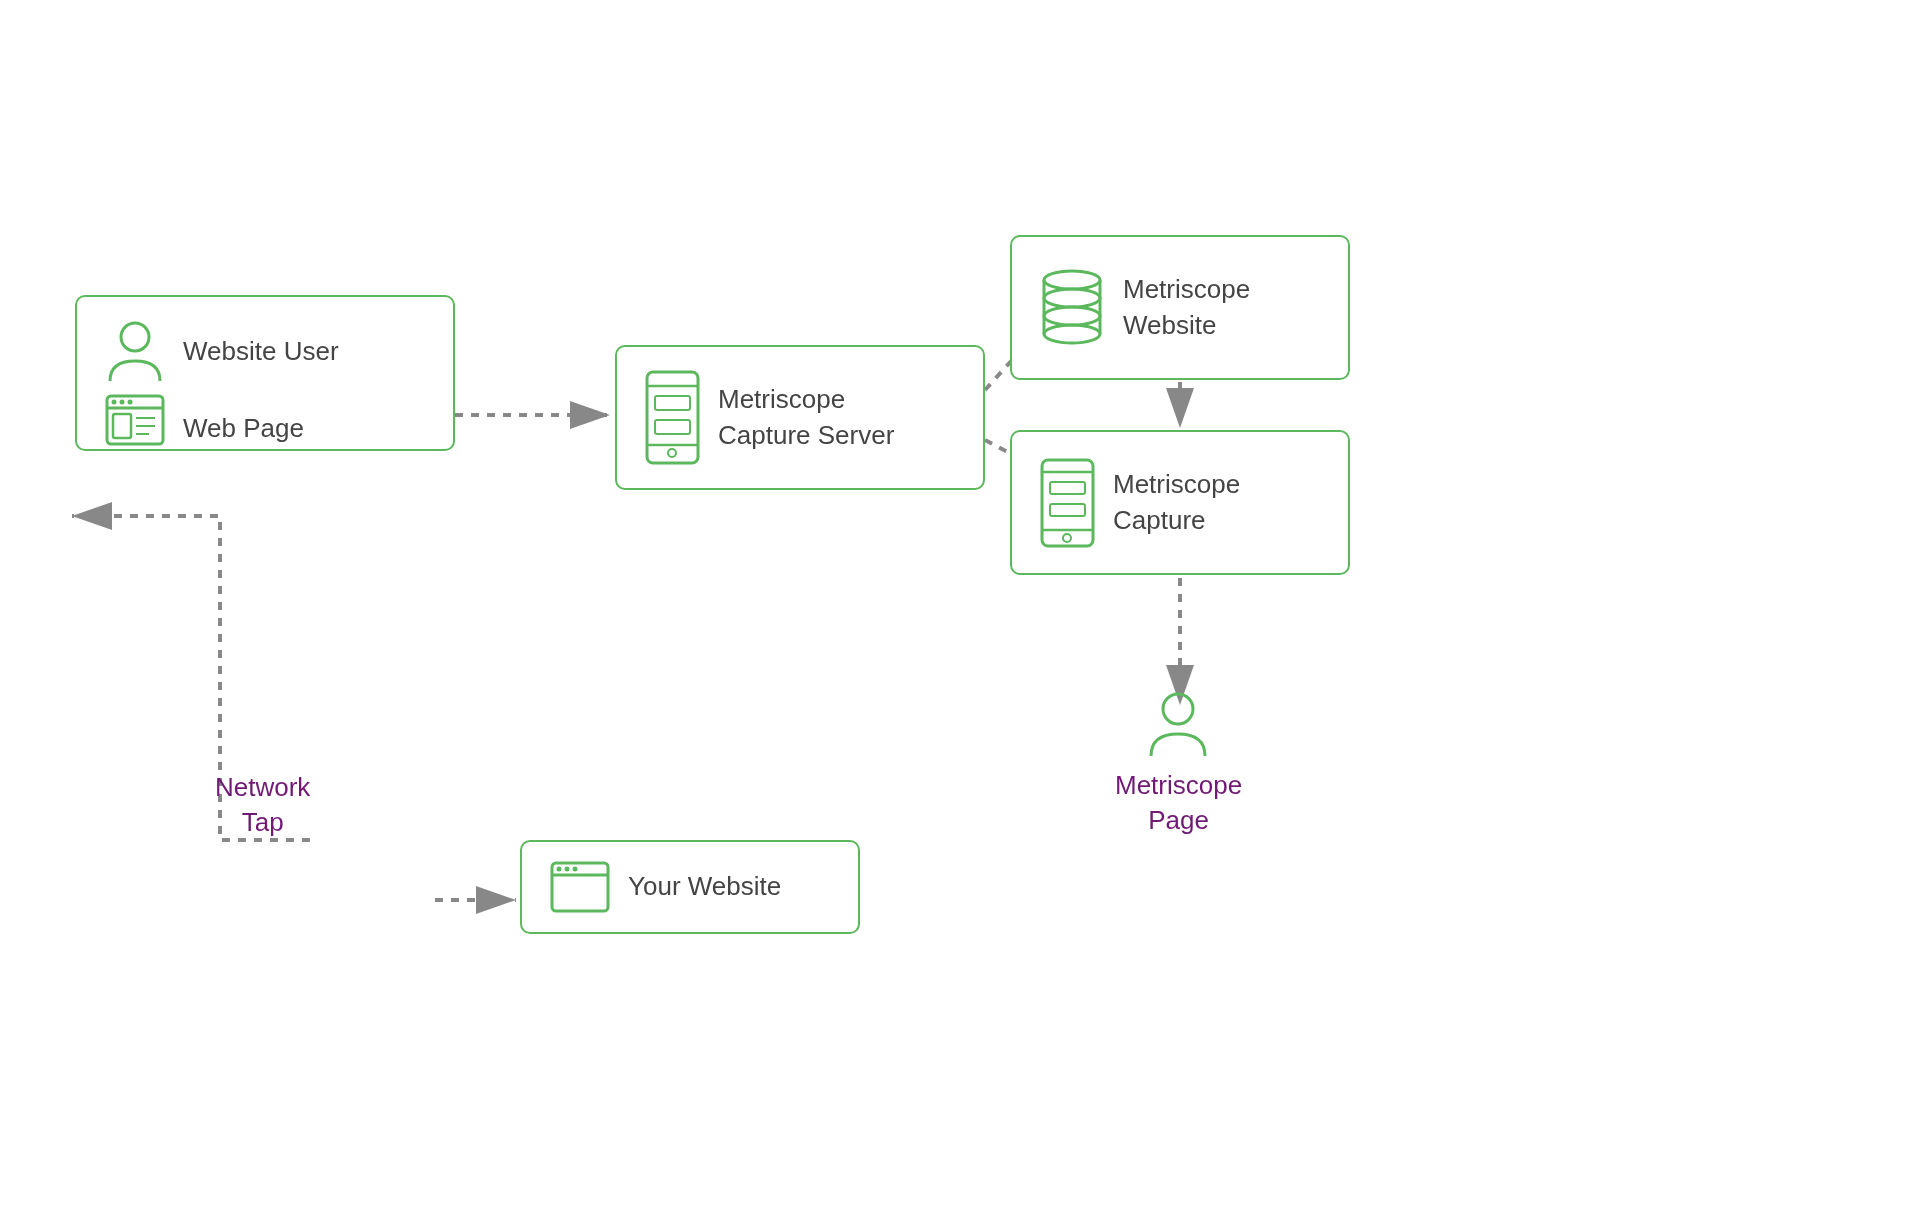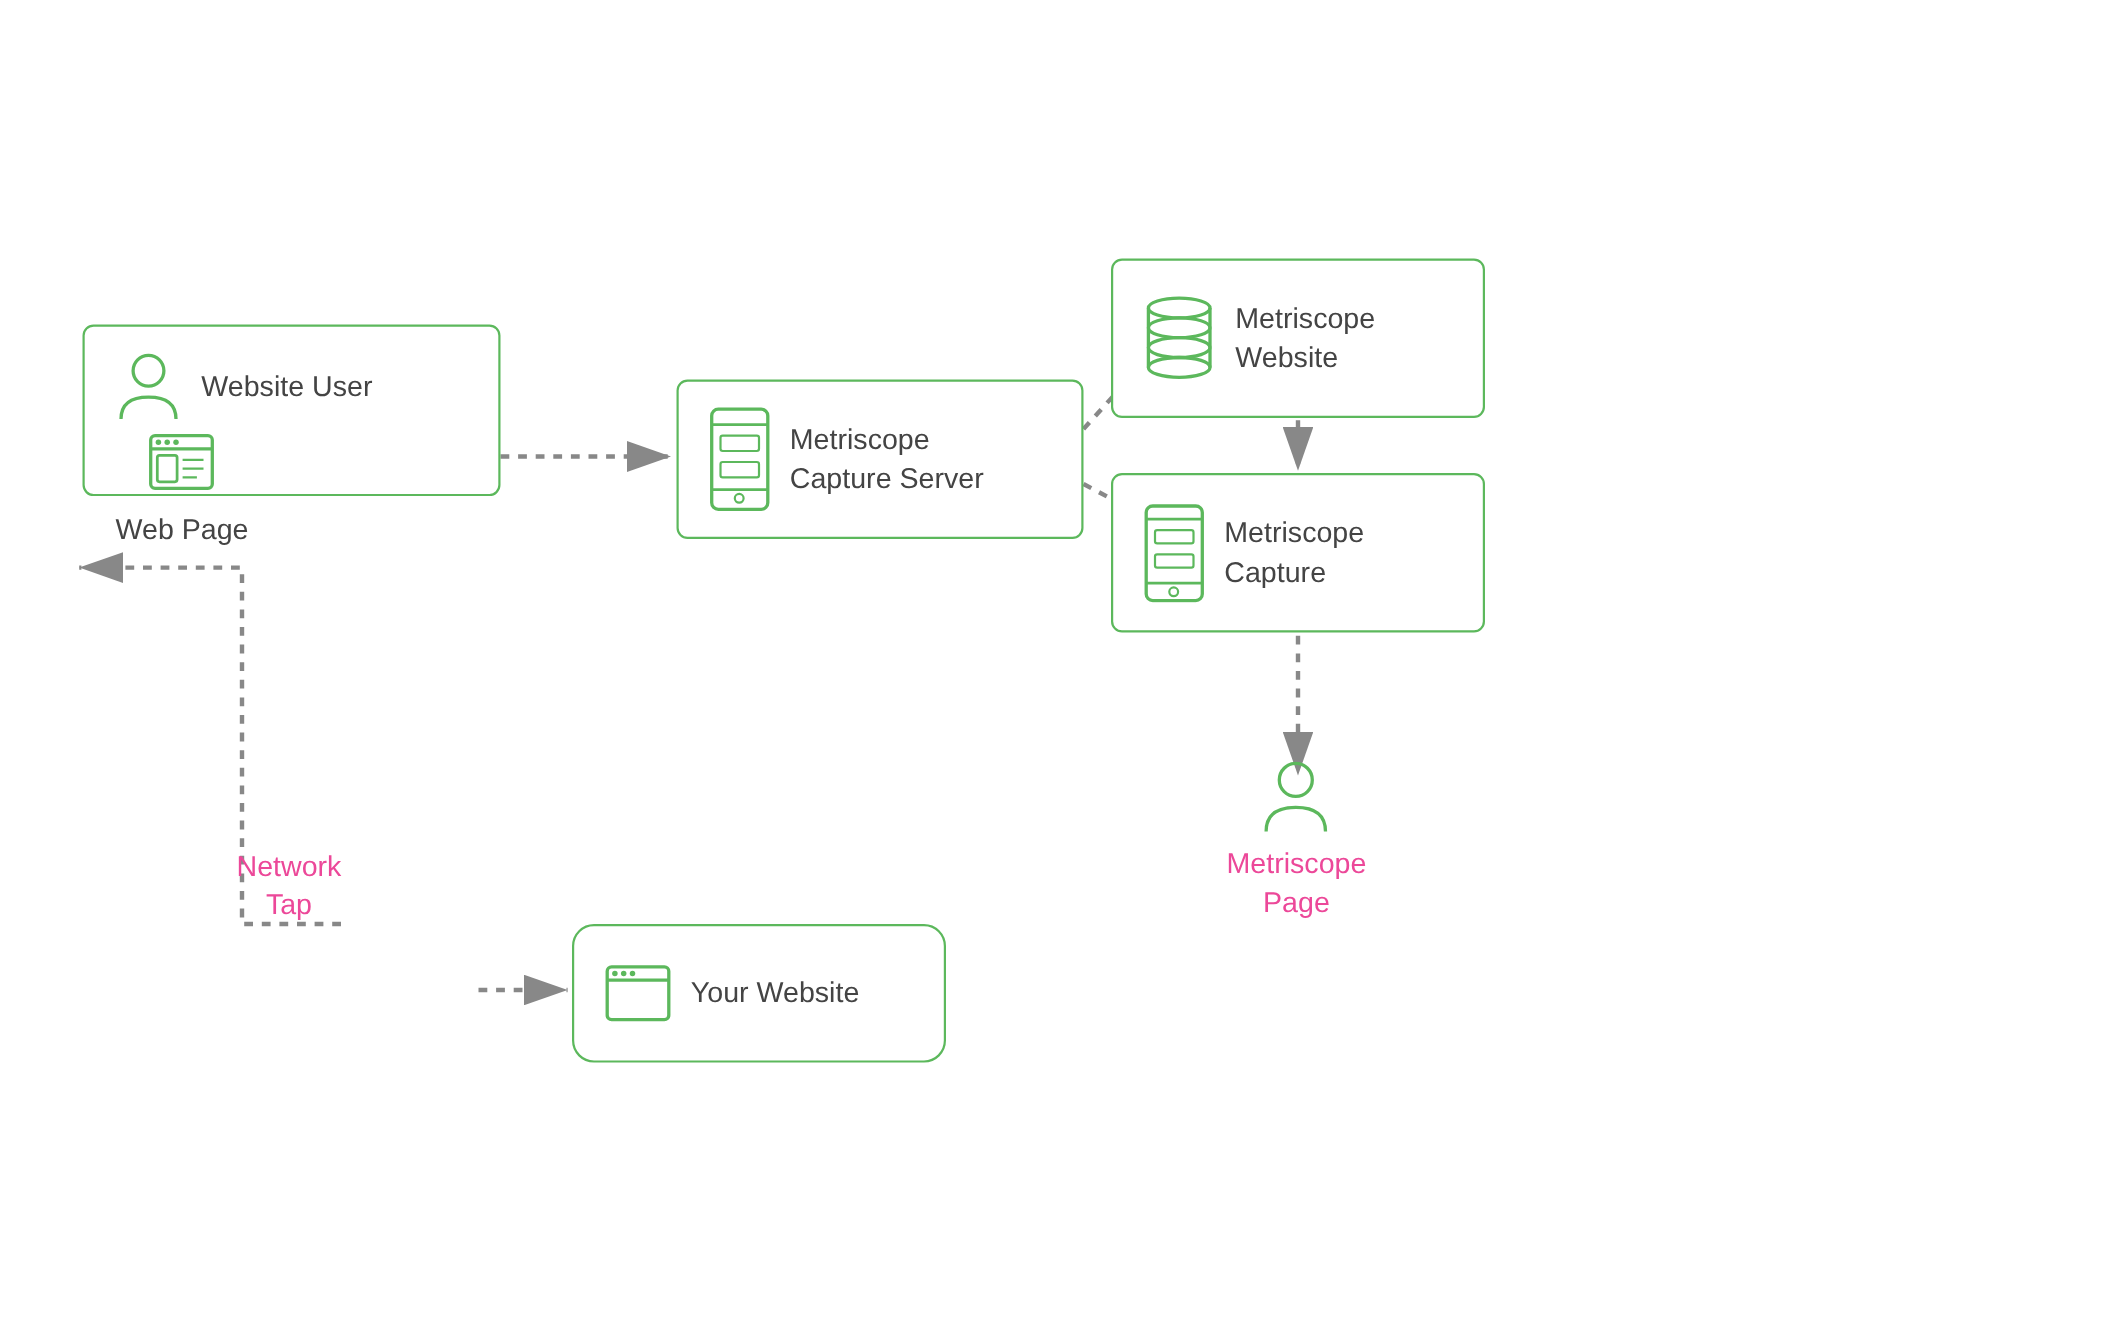--- a/index.html
+++ b/index.html
@@ -36,21 +36,21 @@
     .node-label {
       font-size: 26px;
       color: #444;
       font-weight: 400;
       line-height: 1.35;
     }
     
     .standalone-label {
       position: absolute;
       font-size: 26px;
-      color: #ec4899;
+      color: #701a75;
       text-align: center;
       font-weight: 400;
       line-height: 1.35;
     }
   </style>
 </head>
 <body>
 
 <div class="diagram-container">
 
@@ -81,21 +81,21 @@
 
   <div class="node" style="left:75px; top:295px; width:380px; height:156px; flex-direction:column; align-items:flex-start; gap:10px;">
     <div style="display:flex; align-items:center; gap:18px;">
 
       <svg width="60" height="65" viewBox="0 0 60 65">
         <circle cx="30" cy="18" r="14" fill="none" stroke="#5cb85c" stroke-width="3"></circle>
         <path d="M5 62 Q5 42 30 42 Q55 42 55 62" fill="none" stroke="#5cb85c" stroke-width="3"></path>
       </svg>
       <span class="node-label">Website User</span>
     </div>
-    <div style="display:flex; align-items:center; gap:18px;flex-direction:column;">
+    <div style="display:flex; align-items:flex-end; gap:18px;">
 
       <svg width="60" height="52" viewBox="0 0 60 52">
         <rect x="2" y="2" width="56" height="48" rx="4" fill="none" stroke="#5cb85c" stroke-width="3"></rect>
         <line x1="2" y1="14" x2="58" y2="14" stroke="#5cb85c" stroke-width="3"></line>
         <rect x="8" y="20" width="18" height="24" rx="2" fill="none" stroke="#5cb85c" stroke-width="2.5"></rect>
         <line x1="31" y1="24" x2="50" y2="24" stroke="#5cb85c" stroke-width="2"></line>
         <line x1="31" y1="32" x2="50" y2="32" stroke="#5cb85c" stroke-width="2"></line>
         <line x1="31" y1="40" x2="44" y2="40" stroke="#5cb85c" stroke-width="2"></line>
 
         <circle cx="9" cy="8" r="2.5" fill="#5cb85c"></circle>
@@ -153,21 +153,21 @@
       <rect x="10" y="24" width="35" height="12" rx="2" fill="none" stroke="#5cb85c" stroke-width="2"></rect>
       <rect x="10" y="46" width="35" height="12" rx="2" fill="none" stroke="#5cb85c" stroke-width="2"></rect>
       <circle cx="27" cy="80" r="4" fill="none" stroke="#5cb85c" stroke-width="2"></circle>
     </svg>
     <div class="node-label">
       <span>Metriscope</span><br>
       <span>Capture</span>
     </div>
   </div>
 
-  <div class="node" style="left:520px; top:840px; width:340px; height:126px;border-radius:20px;">
+  <div class="node" style="left:520px; top:840px; width:340px; height:94px;">
 
     <svg width="60" height="52" viewBox="0 0 60 52">
       <rect x="2" y="2" width="56" height="48" rx="4" fill="none" stroke="#5cb85c" stroke-width="3"></rect>
       <line x1="2" y1="14" x2="58" y2="14" stroke="#5cb85c" stroke-width="3"></line>
       <circle cx="9" cy="8" r="2.5" fill="#5cb85c"></circle>
       <circle cx="17" cy="8" r="2.5" fill="#5cb85c"></circle>
       <circle cx="25" cy="8" r="2.5" fill="#5cb85c"></circle>
     </svg>
     <span class="node-label">Your Website</span>
   </div>

